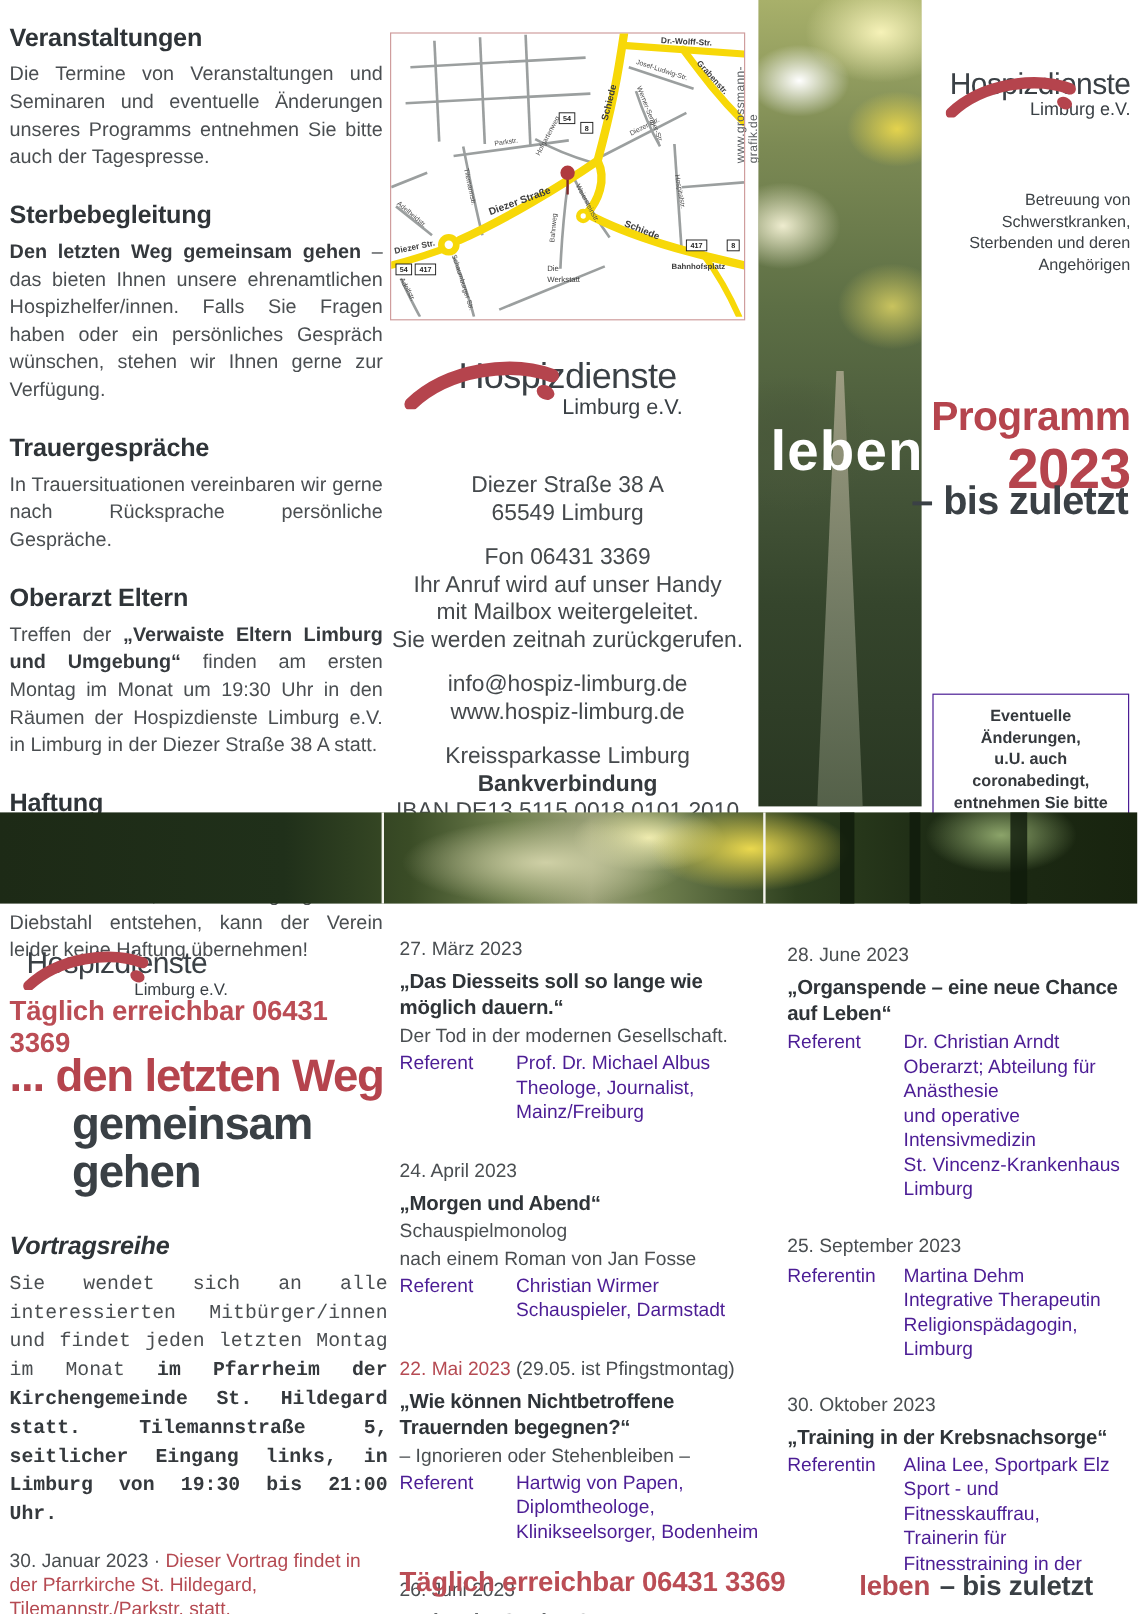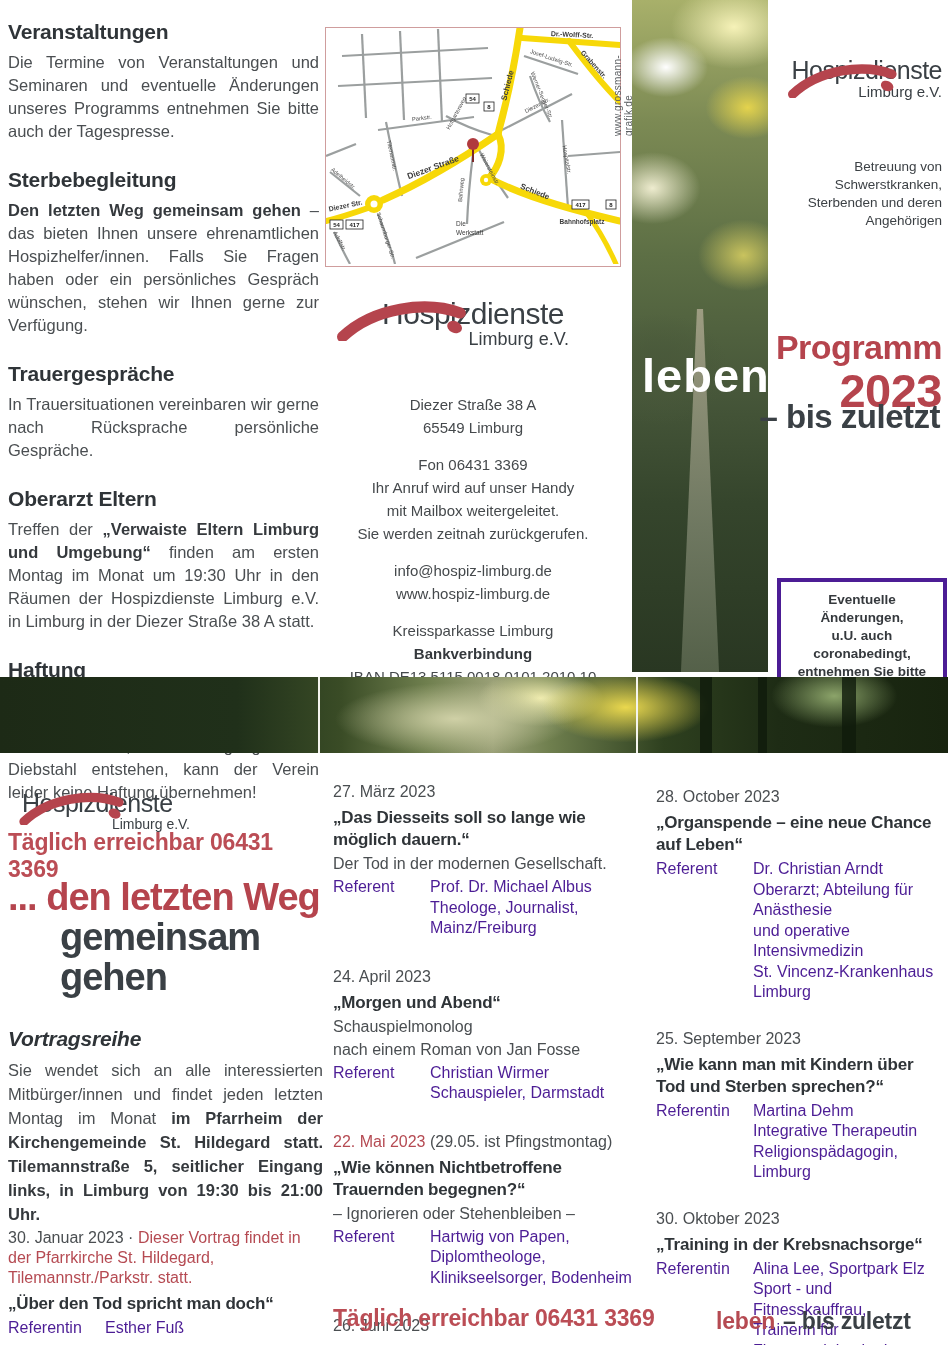--- a/index.html
+++ b/index.html
@@ -16,21 +16,21 @@
 
   
   .logo{position:relative;}
   .logo-name{font-weight:normal;color:#3a4045;letter-spacing:-0.5px;line-height:1;}
   .logo-sub{color:#3a4045;line-height:1.2;}
 
   
   #col-tm{left:325px;top:27px;width:296px;}
   .map-box{width:294px;height:238px;border:1px solid #cf9d9d;background:#fff;}
   .center{text-align:center;}
-  .tm-line{font-size:15px;line-height:23px;color:#45494c;}
+  .tm-line{font-size:19px;line-height:23px;color:#45494c;}
   .tm-gap{height:14px;}
   .bank-h{font-weight:bold;color:#35393d;}
 
   
   #photo-v{left:632px;top:0;width:136px;height:672px;
     background:
       radial-gradient(90px 60px at 75% 4%, #f6f2b8 0%, rgba(246,242,184,0) 70%),
       radial-gradient(70px 50px at 25% 10%, #ffffff 0%, rgba(255,255,255,0) 60%),
       radial-gradient(60px 45px at 85% 16%, #e4d34d 0%, rgba(228,211,77,0) 70%),
       radial-gradient(80px 60px at 15% 28%, #eeeccf 0%, rgba(240,238,218,0) 60%),
@@ -52,21 +52,21 @@
   .trunk{position:absolute;top:0;height:100%;background:#0f1a0b;opacity:.8;}
   .seam{position:absolute;top:0;width:2px;height:100%;background:#f4f4ee;}
 
   
   #col-tr{left:770px;top:22px;width:172px;}
   .tagline{font-size:13.5px;line-height:18px;color:#3c4145;text-align:right;}
   .programm{font-size:34px;font-weight:bold;color:#b5444d;text-align:right;line-height:1.05;letter-spacing:-0.5px;}
   .programm-year{font-size:47px;}
   #bis-zuletzt{left:690px;top:398px;width:250px;text-align:right;font-size:33px;font-weight:bold;
     color:#3a4045;letter-spacing:-0.5px;}
-  #notice{left:777px;top:578px;width:150px;border:4px solid #4c1d95;padding:9px 6px;
+  #notice{left:777px;top:578px;width:150px;border:1px solid #4c1d95;padding:9px 6px;
     font-size:13.5px;font-weight:bold;line-height:18px;color:#35393d;text-align:center;}
 
   
   #credit{left:612px;top:16px;height:120px;font-size:10px;color:#5a5e61;
     writing-mode:vertical-rl;transform:rotate(180deg);letter-spacing:.3px;}
 
   
   #col-tl{left:8px;top:20px;width:311px;}
 
   
@@ -304,21 +304,21 @@
       <div class="logo-name" style="font-size:25px;margin-top:26px;margin-left:14px;">Hospizdienste</div>
       <div class="logo-sub" style="font-size:14px;width:182px;text-align:right;">Limburg e.V.</div>
     </div>
 
     <div style="margin-top:16px;">
       <div class="big-title-red">... den letzten Weg</div>
       <div class="big-title-dark">gemeinsam gehen</div>
     </div>
 
     <h3 class="h3" style="margin-top:30px;font-style:italic;">Vortragsreihe</h3>
-    <p class="body" style="line-height:24px;margin-bottom:2px;"><span>Sie wendet sich an alle interessierten Mitbürger/innen und findet jeden letzten Montag im Monat </span><b>im Pfarrheim der Kirchengemeinde St. Hildegard statt. Tilemannstraße 5, seitlicher Eingang links, in Limburg von 19:30 bis 21:00 Uhr.</b></p>
+    <p class="body" style="line-height:24px;margin-bottom:18px;font-family:Liberation Mono, monospace;"><span>Sie wendet sich an alle interessierten Mitbürger/innen und findet jeden letzten Montag im Monat </span><b>im Pfarrheim der Kirchengemeinde St. Hildegard statt. Tilemannstraße 5, seitlicher Eingang links, in Limburg von 19:30 bis 21:00 Uhr.</b></p>
 
     <div class="event">
       <div class="ev-date"><span>30. Januar 2023</span><span> · </span><span class="red">Dieser Vortrag findet in der Pfarrkirche St. Hildegard, Tilemannstr./Parkstr. statt.</span></div>
       <div class="ev-title">„Über den Tod spricht man doch“</div>
       <div class="ev-ref">
         <div class="ref-label">Referentin</div>
         <div class="ref-lines">
           <div>Esther Fuß</div>
 
         </div>
@@ -373,36 +373,35 @@
       <div class="ev-title">„Leben im Sterben?“</div>
 
     </div>
 
   </div>
 
   <div class="abs phone-line" id="phone-bm">Täglich erreichbar 06431 3369</div>
 
   <div class="abs" id="col-br">
     <div class="event">
-      <div class="ev-date">28. October 2023</div>
+      <div class="ev-date">28. June 2023</div>
       <div class="ev-title">„Organspende – eine neue Chance auf Leben“</div>
       <div class="ev-ref">
         <div class="ref-label">Referent</div>
         <div class="ref-lines">
           <div>Dr. Christian Arndt</div>
           <div>Oberarzt; Abteilung für Anästhesie</div>
           <div>und operative Intensivmedizin</div>
           <div>St. Vincenz-Krankenhaus Limburg</div>
         </div>
       </div>
     </div>
 
     <div class="event" style="margin-top:26px;">
       <div class="ev-date">25. September 2023</div>
-      <div class="ev-title">„Wie kann man mit Kindern über Tod und Sterben sprechen?“</div>
       <div class="ev-ref">
         <div class="ref-label">Referentin</div>
         <div class="ref-lines">
           <div>Martina Dehm</div>
           <div>Integrative Therapeutin</div>
           <div>Religionspädagogin, Limburg</div>
         </div>
       </div>
     </div>
 

